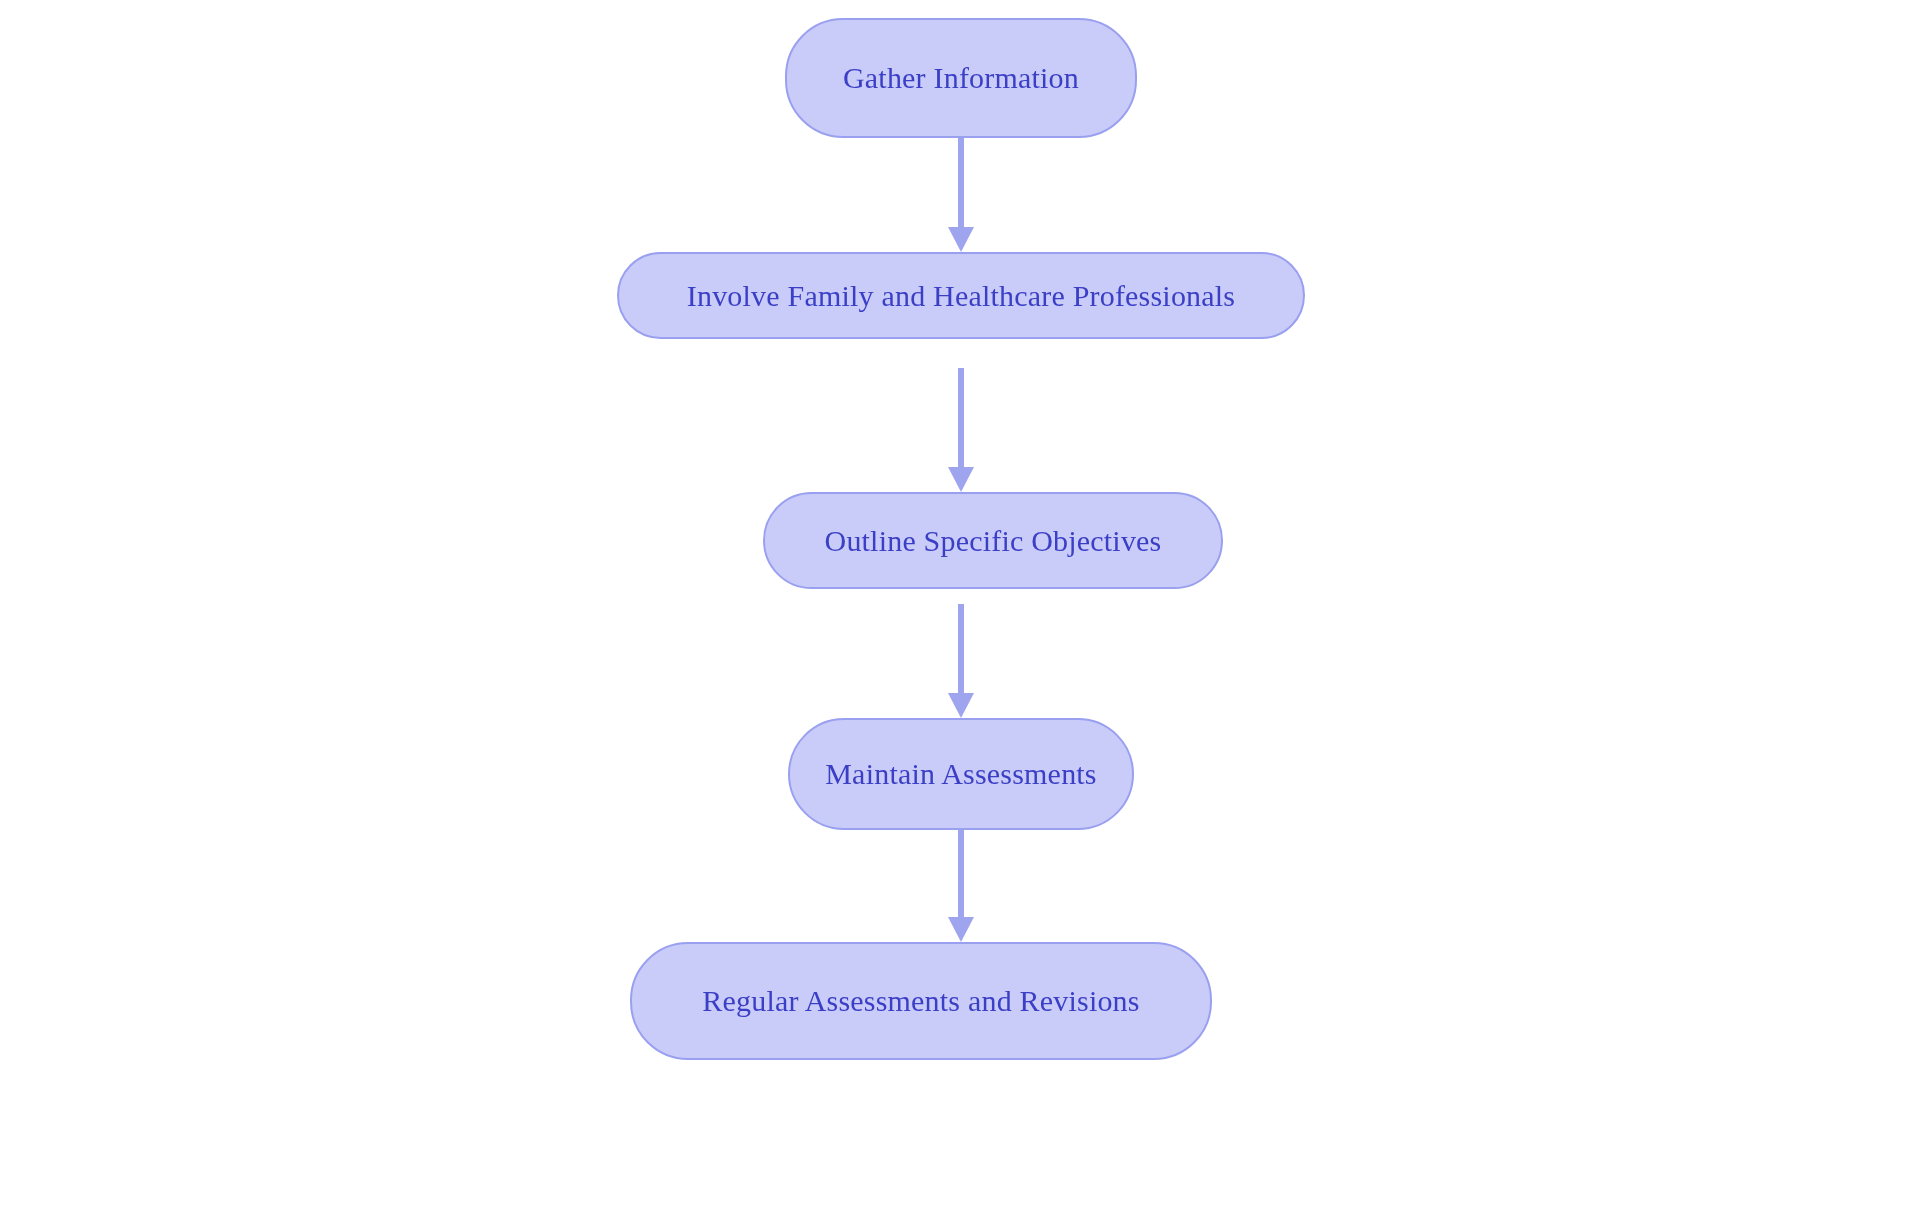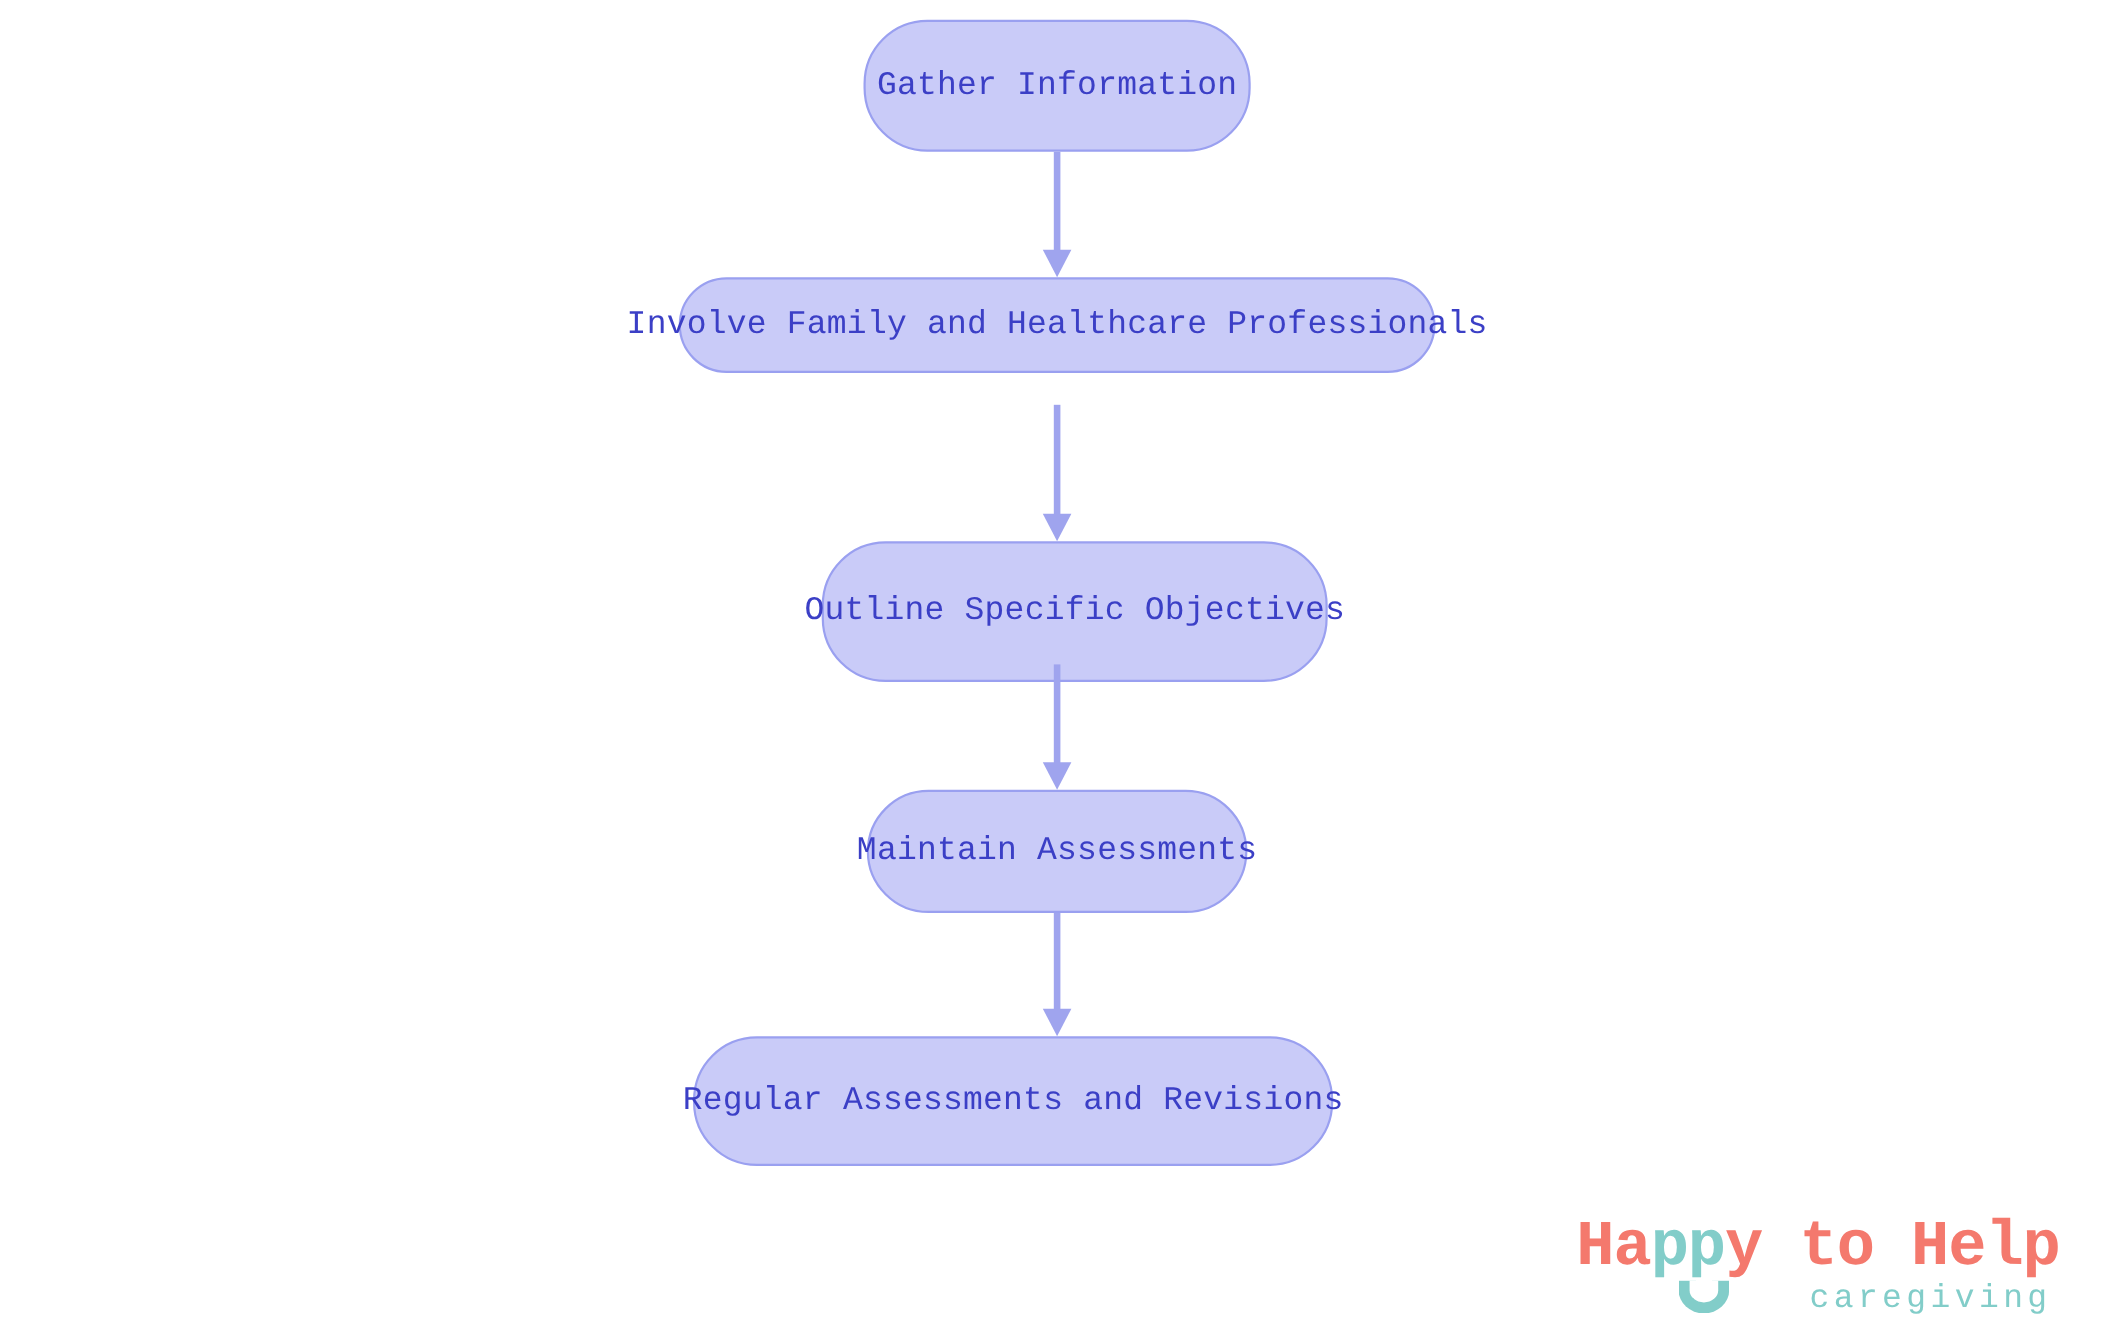--- a/index.html
+++ b/index.html
@@ -12,21 +12,21 @@
     --background: #ffffff;
   }
   * { margin: 0; padding: 0; box-sizing: border-box; }
   html, body { background: var(--background); }
   .canvas {
     position: relative;
     width: 1920px;
     height: 1215px;
     background: var(--background);
     overflow: hidden;
-    font-family: Liberation Mono, monospace;
+    font-family: Liberation Serif, serif;
   }
 
   
   .node {
     position: absolute;
     background: var(--node_fill);
     border: 2px solid var(--node_border);
     border-radius: 58px;
     display: flex;
     align-items: center;
@@ -34,21 +34,21 @@
   }
   .node .label {
     color: var(--node_text);
     font-size: 30px;
     letter-spacing: 0.2px;
     white-space: nowrap;
     text-align: center;
   }
   .node-1 { left: 785px; top:  18px; width: 352px; height: 120px; }
   .node-2 { left: 617px; top: 252px; width: 688px; height: 87px; }
-  .node-3 { left: 747px; top: 492px; width: 460px; height: 128px; }
+  .node-3 { left: 763px; top: 492px; width: 460px; height: 97px; }
   .node-4 { left: 788px; top: 718px; width: 346px; height: 112px; }
   .node-5 { left: 630px; top: 942px; width: 582px; height: 118px; }
 
   
   .arrow { position: absolute; left: 948px; width: 26px; }
   .arrow .stem {
     position: absolute;
     left: 10px;
     top: 0;
     width: 6px;
@@ -147,21 +147,14 @@
   </div>
   <div class="arrow arrow-3">
     <div class="stem"></div>
     <div class="head"></div>
   </div>
   <div class="arrow arrow-4">
     <div class="stem"></div>
     <div class="head"></div>
   </div>
 
-  <div class="logo">
-    <div class="wordmark">
-      <span>Ha</span><span class="teal">pp</span><span>y</span><span> to Help</span>
-    </div>
-    <div class="smile"></div>
-    <div class="tagline">caregiving</div>
-  </div>
 
 </div>
 
 </body></html>

